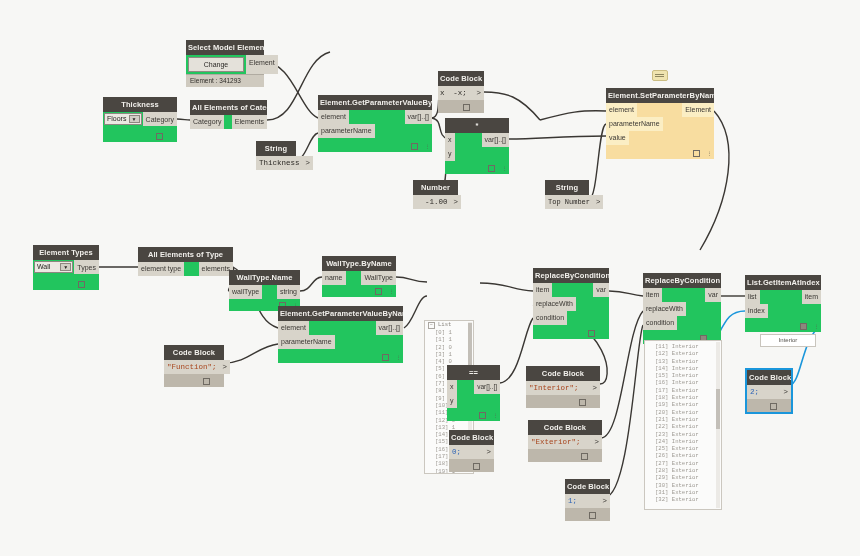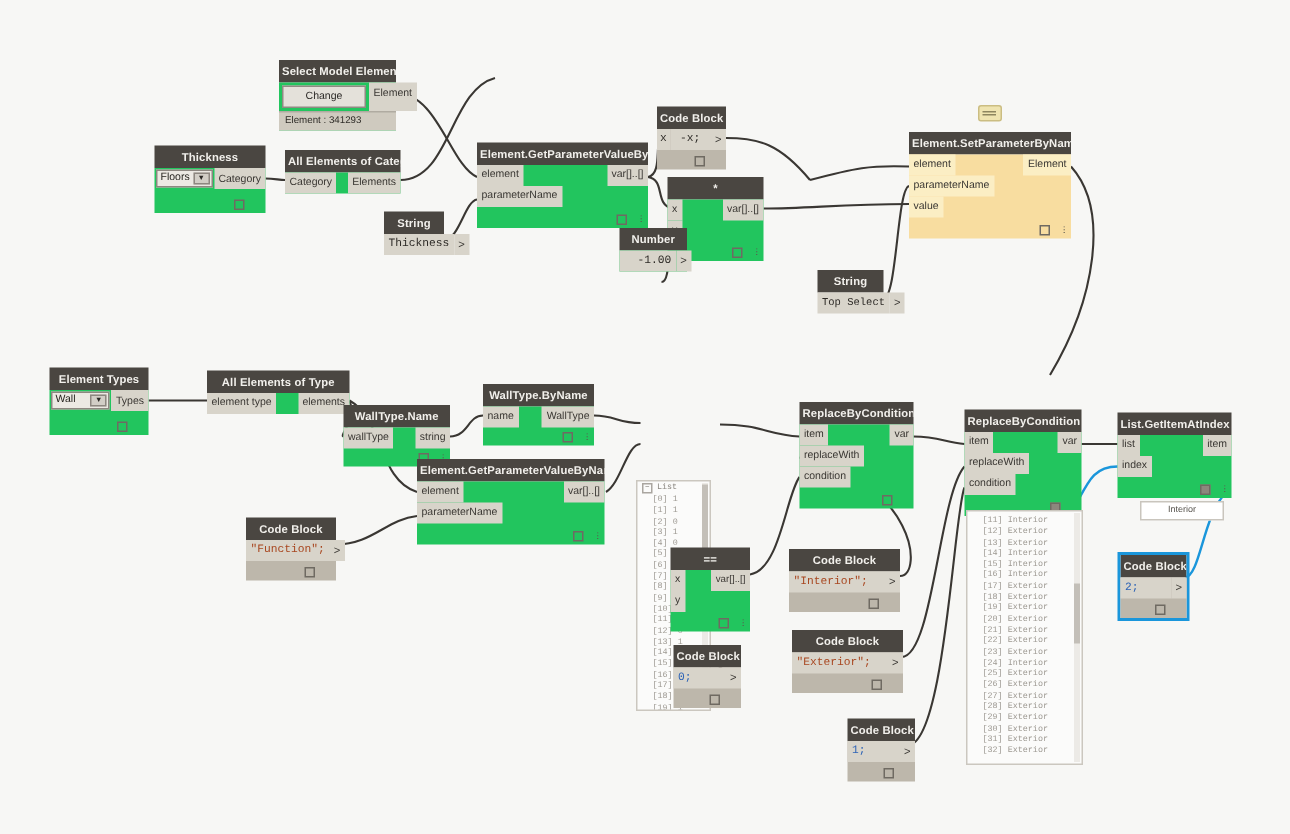--- a/index.html
+++ b/index.html
@@ -294,35 +294,35 @@
         <div class="port in">y</div>
         <div class="spacer"></div>
       </div>
       <div class="footer" style="height:13px;">
         <span class="sq"></span>
         <span class="dots">ⵗ</span>
       </div>
     </div>
   </div>
 
-  <div class="node" style="left:413px;top:152px;width:45px;">
+  <div class="node" style="left:413px;top:180px;width:45px;">
     <div class="hdr">Number</div>
     <div class="body">
       <div class="cbrow">
         <div class="cbtext" style="flex:1;padding-left:12px;">-1.00</div>
         <div class="cbout">&gt;</div>
       </div>
     </div>
   </div>
 
   <div class="node" style="left:545px;top:180px;width:44px;">
     <div class="hdr">String</div>
     <div class="body">
       <div class="cbrow">
-        <div class="cbtext" style="flex:1;font-size:7px;">Top Select</div>
+        <div class="cbtext" style="flex:1;font-size:7px;">Top Number</div>
         <div class="cbout">&gt;</div>
       </div>
     </div>
   </div>
 
   <div class="noteicon" style="left:652px;top:70px;"></div>
 
   <div class="node warn" style="left:606px;top:88px;width:108px;">
     <div class="hdr">Element.SetParameterByName</div>
     <div class="body">

